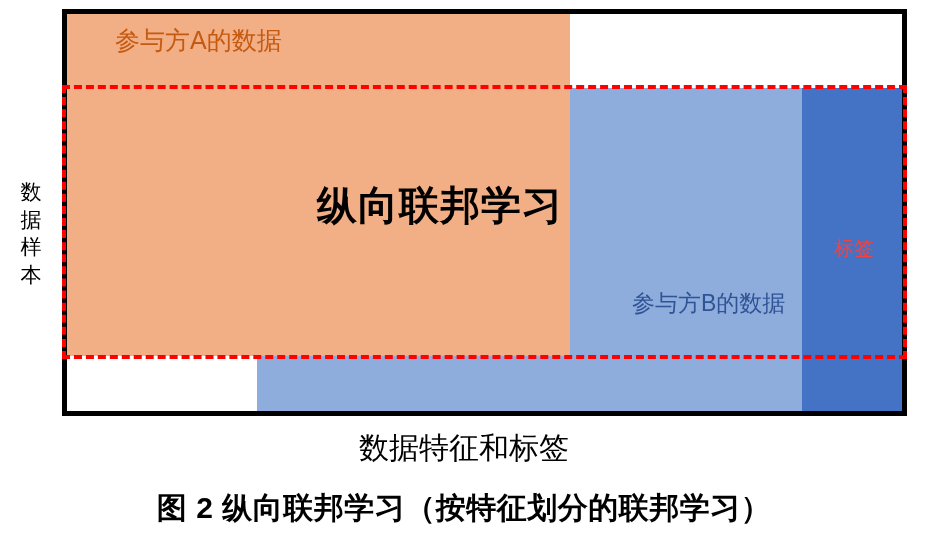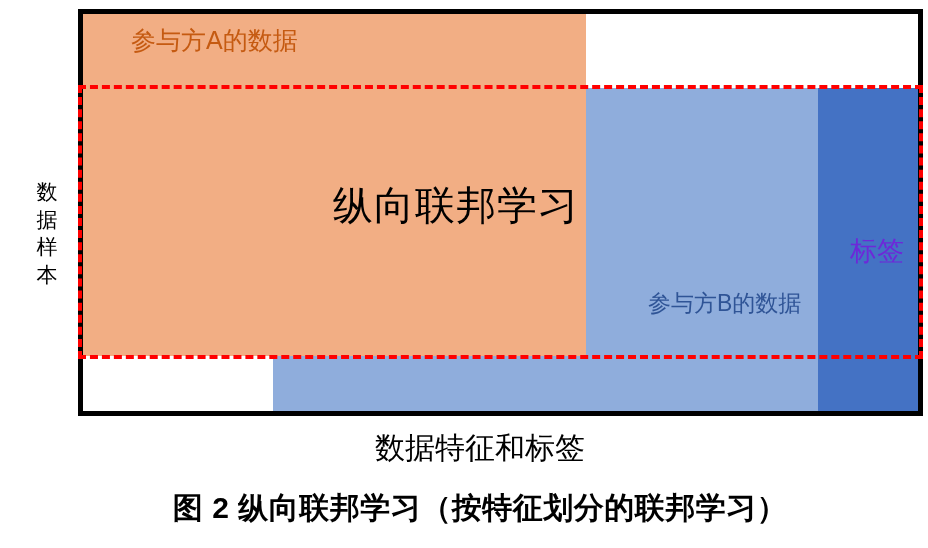--- a/index.html
+++ b/index.html
@@ -14,21 +14,20 @@
     overflow: hidden;
     font-family: "Liberation Sans", "DejaVu Sans", sans-serif;
     -webkit-font-smoothing: antialiased;
   }
 
   #figure-canvas {
     position: absolute;
     left: 0; top: 0;
     width: 800px;
     height: 548px;
-    margin-left: 16px;
   }
 
   
   .frame-border {
     position: absolute;
     background: #000000;
   }
   
   .block {
     position: absolute;
@@ -59,27 +58,28 @@
   }
   .label-a {
     color: #C55A11;
     font-size: 25px;
   }
   .label-b {
     color: #2F5496;
     font-size: 23px;
   }
   .label-tag {
-    color: #6d28d9;
-    font-size: 27px;
+    color: #ef4444;
+    font-size: 20px;
   }
   .label-center {
     color: #000000;
     font-size: 40px;
     letter-spacing: 1px;
+    font-weight: bold;
   }
 
   
   .axis-y {
     position: absolute;
     left: 14px;
     top: 178px;
     width: 34px;
     color: #000000;
     font-size: 21px;

